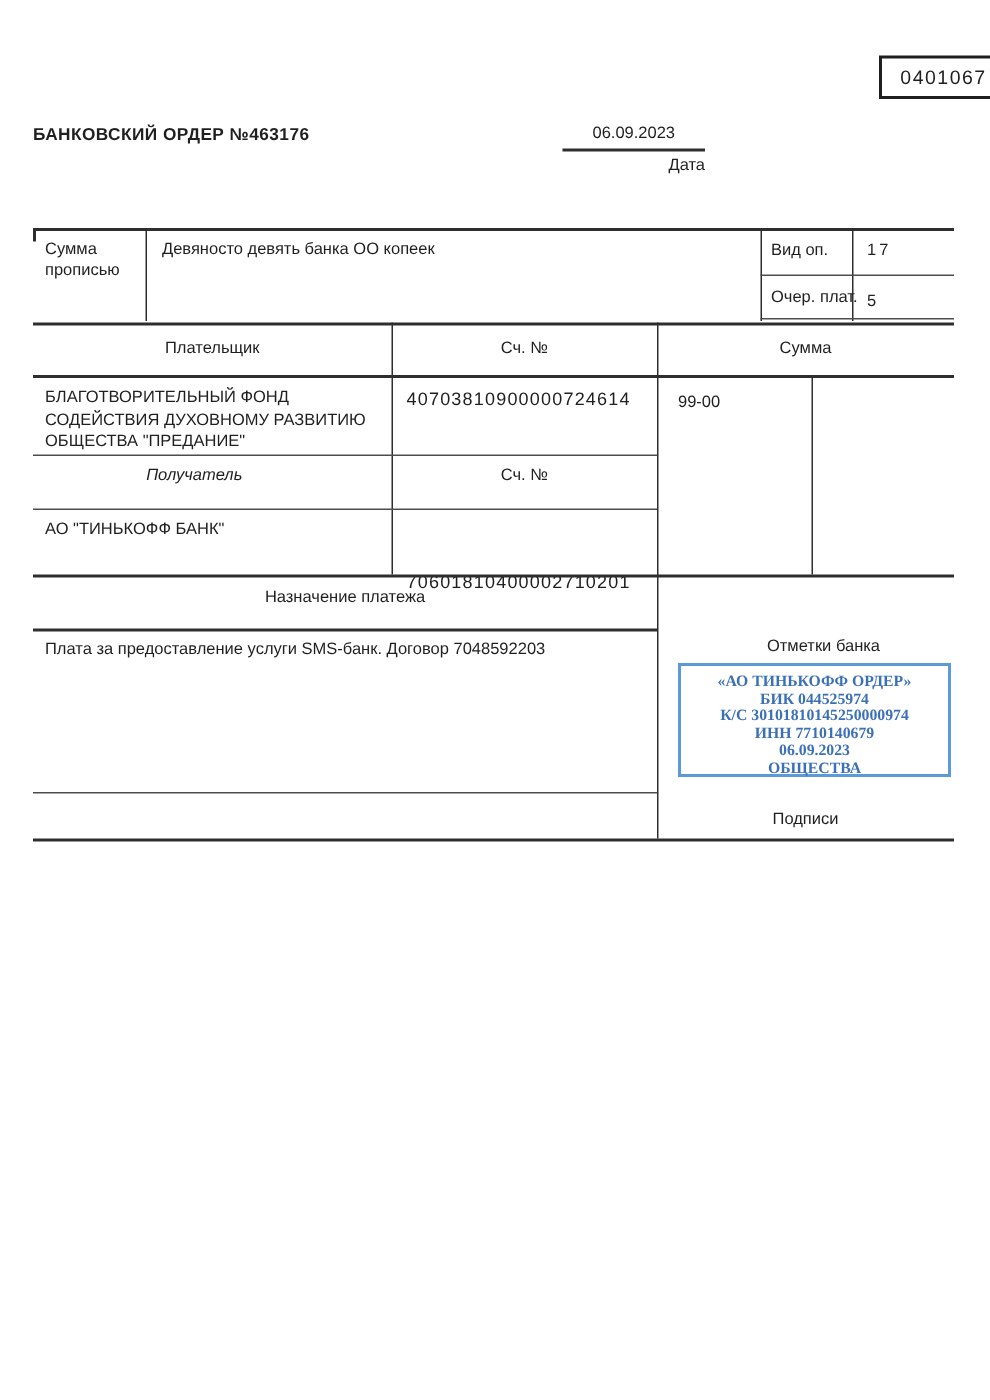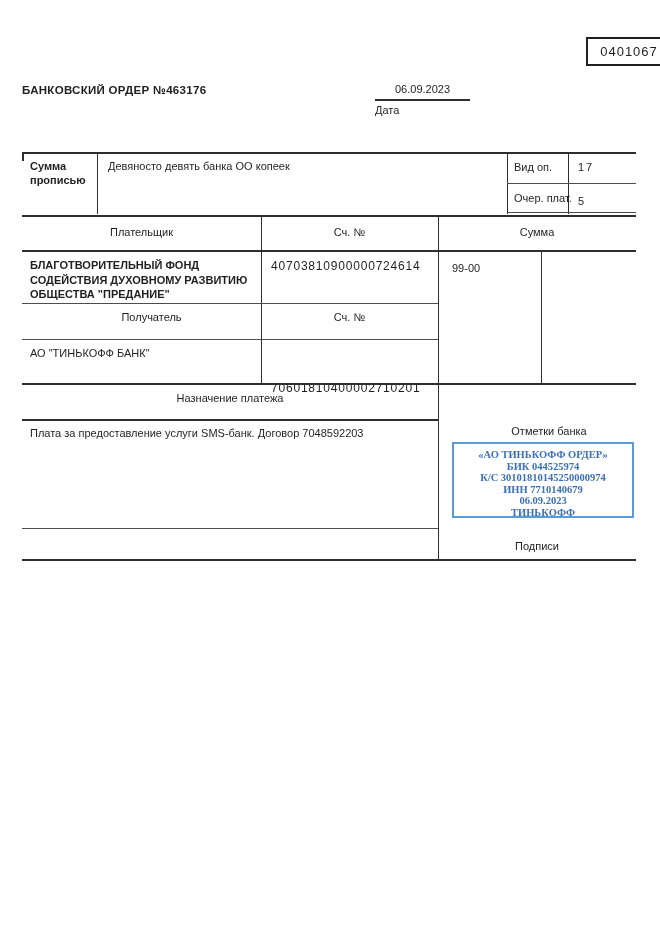--- a/index.html
+++ b/index.html
@@ -12,31 +12,31 @@
     background: #ffffff;
     font-family: "Liberation Sans", sans-serif;
     color: #1f1f1f;
     overflow: hidden;
   }
   .hline { position: absolute; background: #2e2e2e; height: 2px; }
   .hline.thin { height: 1px; background: #4d4d4d; }
   .vline { position: absolute; background: #2e2e2e; width: 1px; }
   .txt { position: absolute; font-size: 11px; line-height: 14px; white-space: nowrap; }
   .txt.center { text-align: center; white-space: nowrap; }
-  .wrap { white-space: normal; font-weight: bold; }
+  .wrap { white-space: normal; }
   .num { font-size: 12px; letter-spacing: 0.8px; }
   .form-box {
     position: absolute; left: 547px; top: 37px; width: 86px; height: 29px;
     border: 2px solid #1f1f1f; display: flex; align-items: center; justify-content: center;
     font-size: 13px; letter-spacing: 1px; margin-left: 39px;
   }
   .title { position: absolute; left: 22px; top: 84px; font-size: 11.5px; font-weight: bold; letter-spacing: 0.3px; }
   .date-value { position: absolute; left: 375px; top: 83px; width: 95px; text-align: center; font-size: 11px; }
   .date-line { position: absolute; left: 375px; top: 99px; width: 95px; height: 1.5px; background: #2e2e2e; }
-  .date-label { position: absolute; left: 375px; top: 104px; width: 95px; text-align: left; font-size: 11px; }
+  .date-label { position: absolute; left: 375px; top: 104px; width: 95px; text-align: right; font-size: 11px; }
   .stamp {
     position: absolute; left: 452px; top: 442px; width: 182px; height: 76px;
     border: 2px solid #5b9bd5; text-align: center; padding-top: 5px;
     font-family: "Liberation Serif", serif; font-weight: bold;
     font-size: 10.5px; line-height: 11.5px; color: #3b70b7;
   }
   .stamp div { white-space: nowrap; }
 </style>
 </head>
 <body>
@@ -77,39 +77,39 @@
 
   <div class="vline" style="left:261px; top:215px; height:168px;"></div>
   <div class="vline" style="left:438px; top:215px; height:344px;"></div>
   <div class="vline" style="left:541px; top:250px; height:133px;"></div>
 
   <div class="txt wrap" style="left:30px; top:258px; width:228px; line-height:14.5px;">БЛАГОТВОРИТЕЛЬНЫЙ ФОНД СОДЕЙСТВИЯ ДУХОВНОМУ РАЗВИТИЮ ОБЩЕСТВА "ПРЕДАНИЕ"</div>
   <div class="txt num" style="left:271px; top:259px;">40703810900000724614</div>
   <div class="txt" style="left:452px; top:261px;">99-00</div>
   <div class="hline thin" style="left:22px; top:303px; width:416px;"></div>
 
-  <div class="txt center" style="left:32px; top:310px; width:239px;">Получатель</div>
+  <div class="txt center" style="left:10px; top:310px; width:239px;font-style:italic;">Получатель</div>
   <div class="txt center" style="left:261px; top:310px; width:177px;">Сч. №</div>
   <div class="hline thin" style="left:22px; top:339px; width:416px;"></div>
 
   <div class="txt" style="left:30px; top:346px;">АО "ТИНЬКОФФ БАНК"</div>
   <div class="txt num" style="left:271px; top:347px;margin-top:34px;">70601810400002710201</div>
   <div class="hline" style="left:22px; top:383px; width:614px;"></div>
 
   <div class="txt center" style="left:22px; top:391px; width:416px;">Назначение платежа</div>
   <div class="hline" style="left:22px; top:419px; width:416px;"></div>
   <div class="txt" style="left:30px; top:426px;">Плата за предоставление услуги SMS-банк. Договор 7048592203</div>
 
   <div class="txt center" style="left:438px; top:424px; width:198px;margin-left:12px;">Отметки банка</div>
   <div class="stamp">
     <div>«АО ТИНЬКОФФ ОРДЕР»</div>
     <div>БИК 044525974</div>
     <div>К/С 30101810145250000974</div>
     <div>ИНН 7710140679</div>
     <div>06.09.2023</div>
-    <div>ТИНЬКОФФ</div>
+    <div>ОБЩЕСТВА</div>
   </div>
 
   <div class="hline thin" style="left:22px; top:528px; width:416px;"></div>
   <div class="txt center" style="left:438px; top:539px; width:198px;">Подписи</div>
   <div class="hline" style="left:22px; top:559px; width:614px;"></div>
 
 </div>
 
 </body></html>

